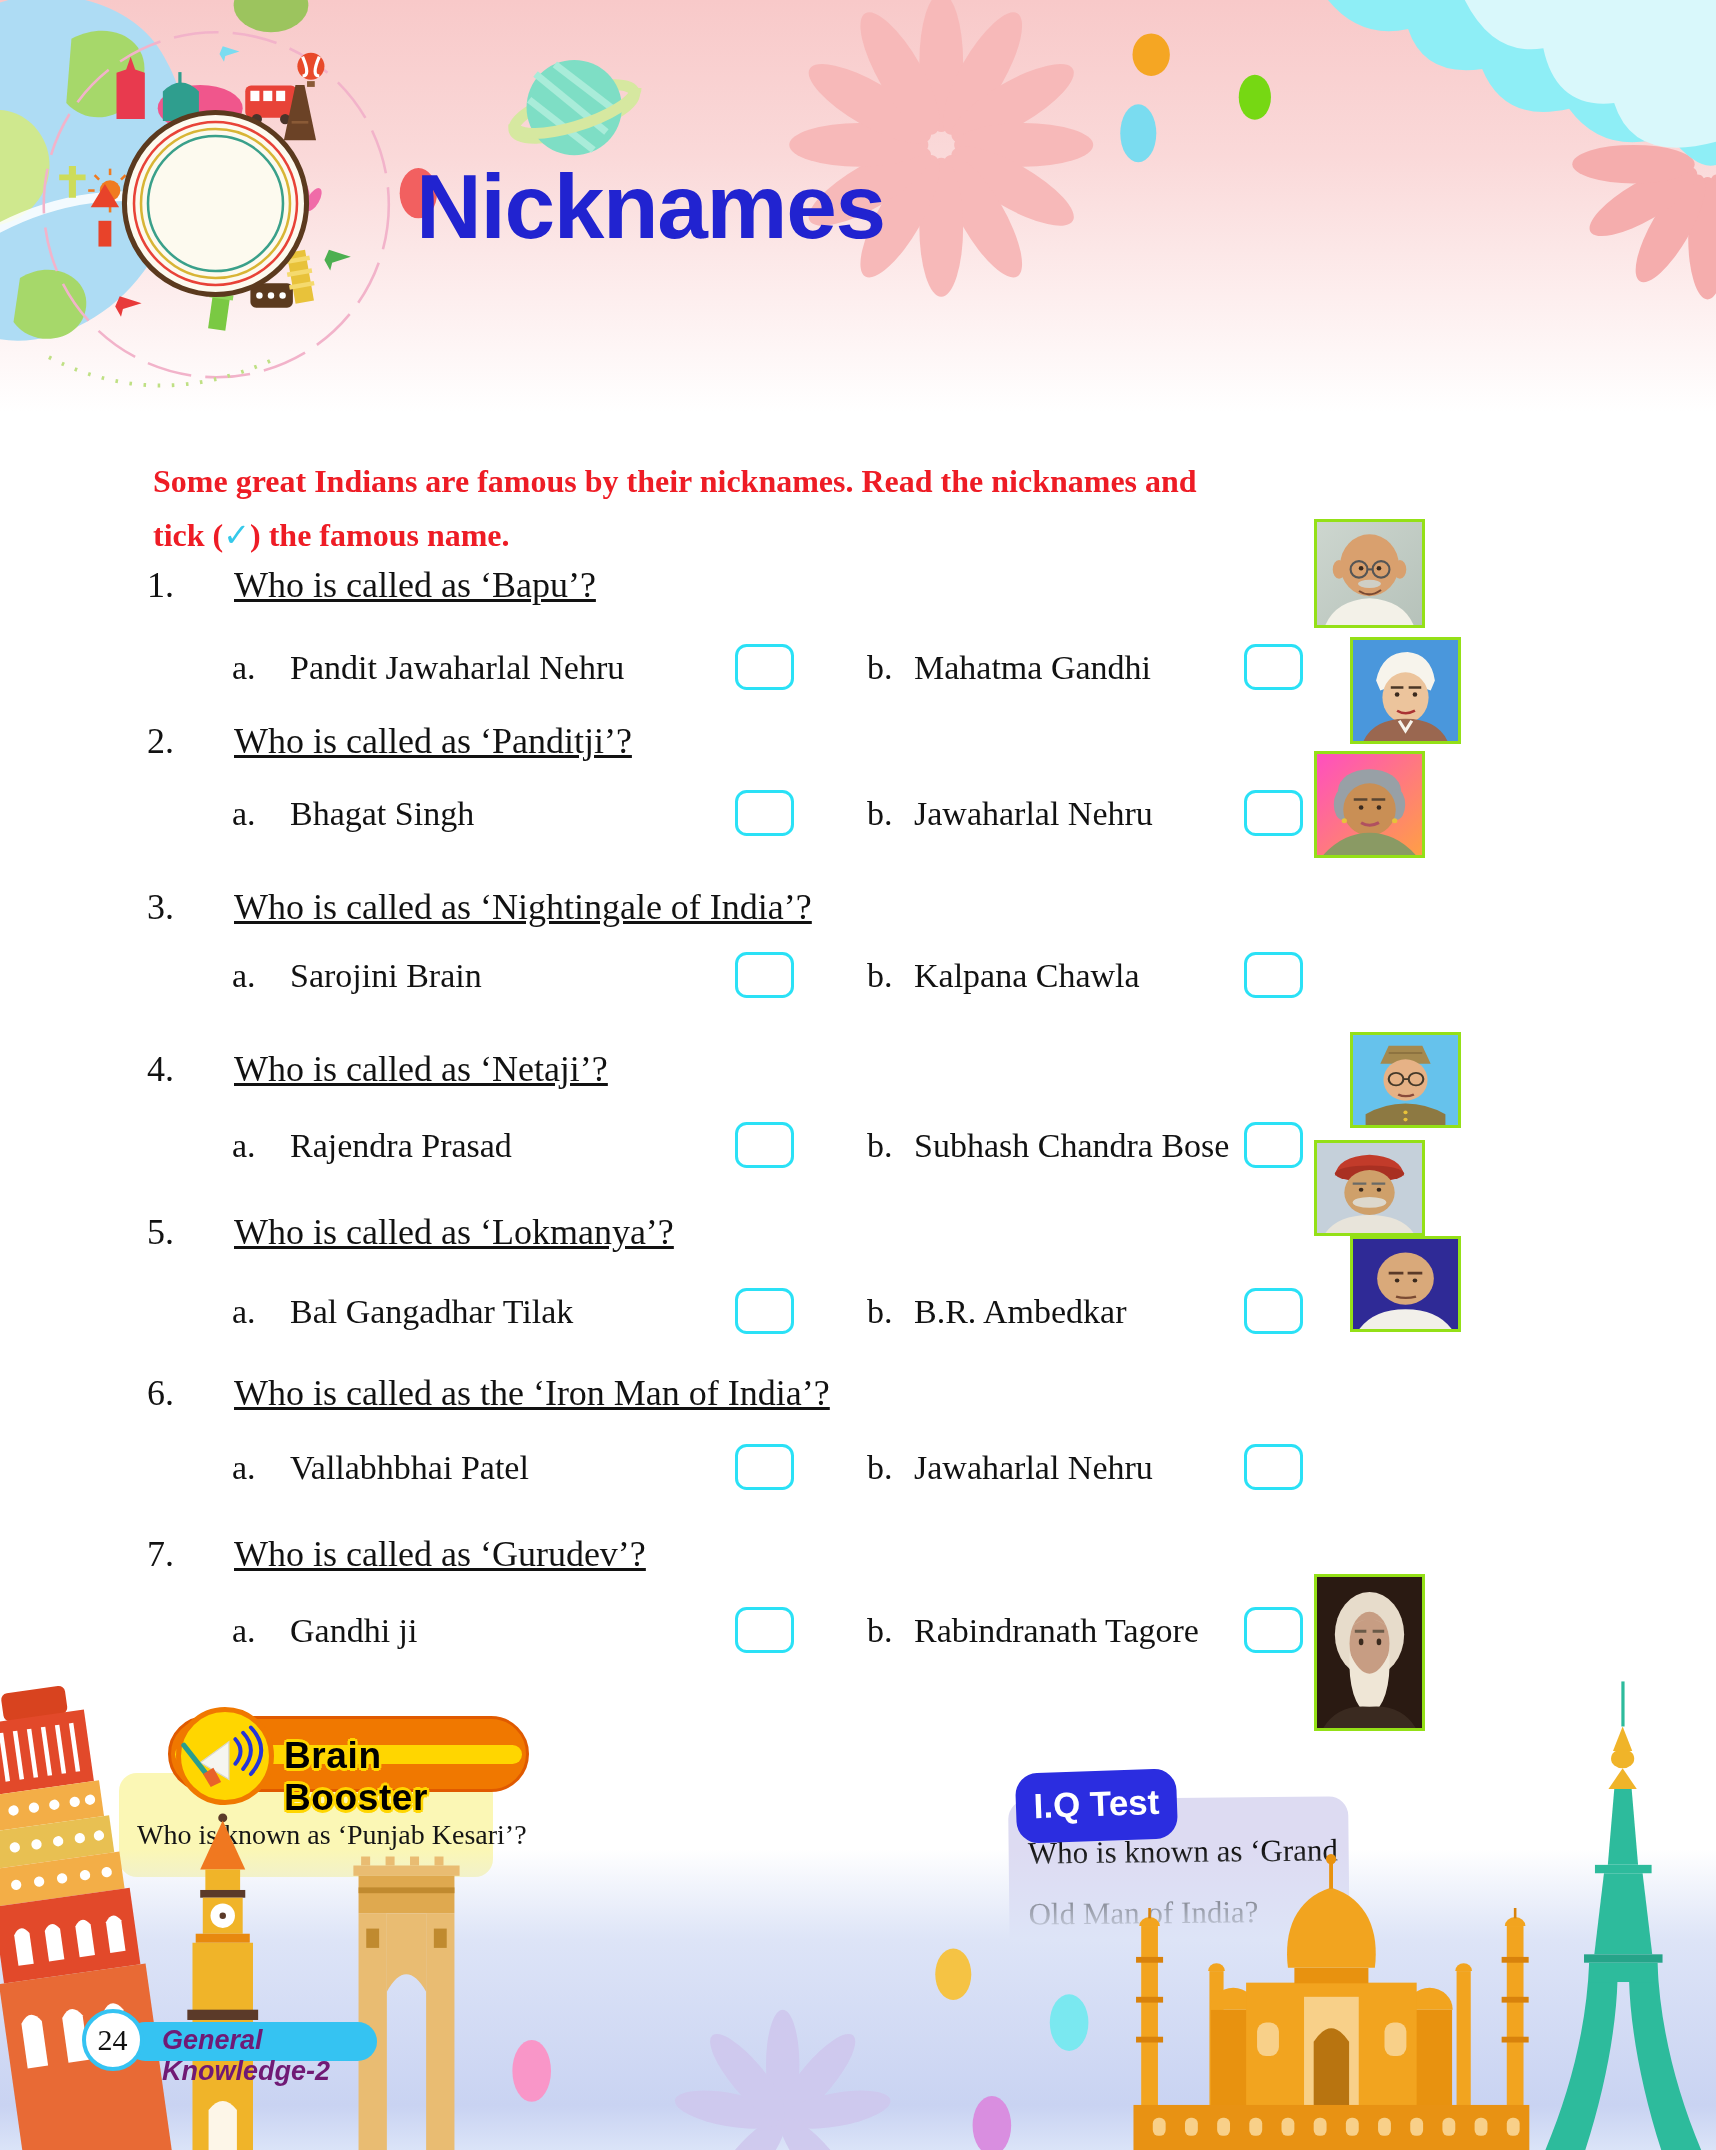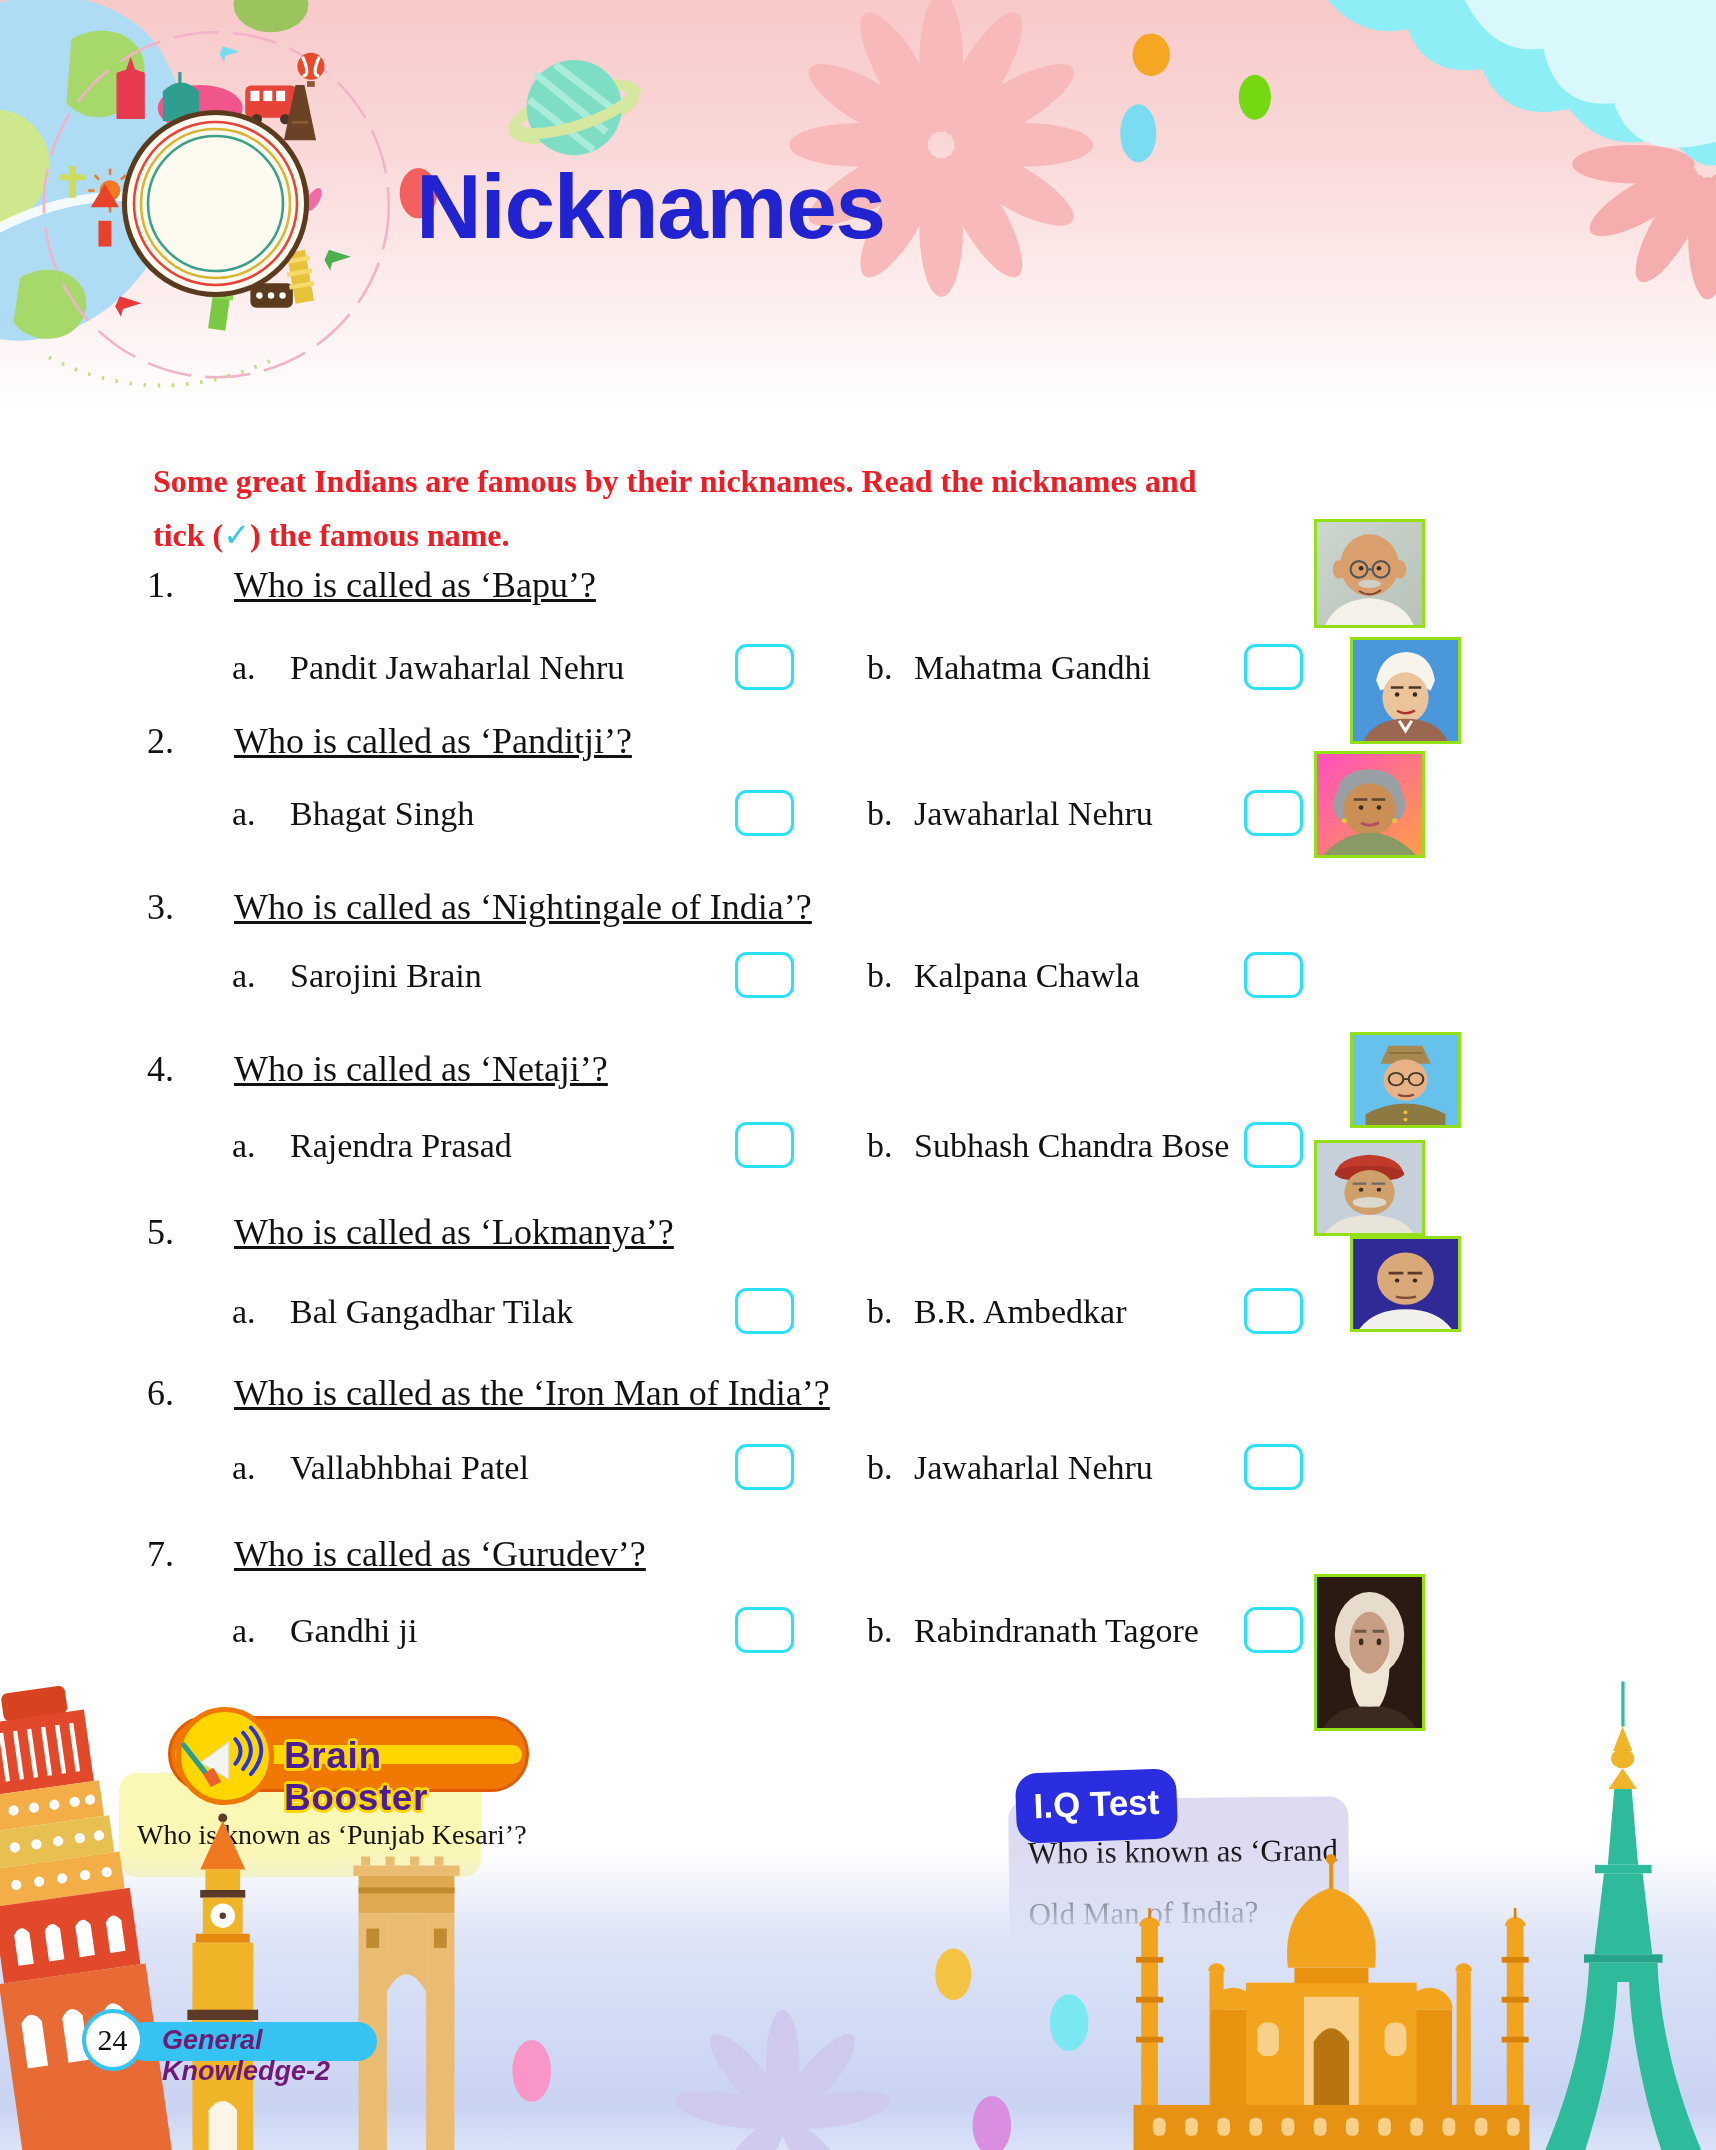--- a/index.html
+++ b/index.html
@@ -39,29 +39,29 @@
     border:3.2px solid #2ae1f6;border-radius:11.6px;box-sizing:border-box;cursor:pointer;}
   .checkbox.a{left:735px;}
   .checkbox.b{left:1244px;}
 
   
   .portrait{position:absolute;border:3.9px solid #94e017;box-sizing:content-box;overflow:hidden;background:#ddd;}
   .portrait svg{display:block;}
 
   
   .bb-note{position:absolute;left:119px;top:1773px;width:362px;height:104px;background:#fbf7b5;
-    border-radius:18px;}
+    border-radius:18px;padding-left:12px;}
   .bb-note span{position:absolute;left:18px;top:46px;font-size:28px;color:#151515;white-space:nowrap;}
   .bb-badge{position:absolute;left:168px;top:1716px;width:361px;height:76px;background:#f07800;
     border:3.2px solid #e05a00;border-radius:39px;box-sizing:border-box;}
   .bb-stripe{position:absolute;left:3.9px;right:3.9px;top:26px;height:19.3px;background:#ffd600;border-radius:9.7px;}
   .bb-circle{position:absolute;left:5.2px;top:-11.6px;width:98px;height:98px;border-radius:50%;
     background:#ffd600;border:5.2px solid #f07800;box-sizing:border-box;}
   .bb-label{position:absolute;left:113px;top:15.5px;font-family:"Liberation Sans",sans-serif;
-    font-weight:bold;font-size:37px;color:#4c1d95;letter-spacing:0.6px;
+    font-weight:bold;font-size:37px;color:#000000;letter-spacing:0.6px;
     text-shadow:-2.6px 0 #ffd600,2.6px 0 #ffd600,0 -2.6px #ffd600,0 2.6px #ffd600,
                 -1.9px -1.9px #ffd600,1.9px -1.9px #ffd600,-1.9px 1.9px #ffd600,1.9px 1.9px #ffd600;}
 
   
   .iq-note{position:absolute;left:1009px;top:1798px;width:340px;height:173px;background:#dddbf2;
     border-radius:19.3px;transform:rotate(-0.6deg);}
   .iq-line1{position:absolute;left:19.3px;top:36px;font-size:31px;white-space:nowrap;}
   .iq-line2{position:absolute;left:19.3px;top:97px;font-size:31px;white-space:nowrap;}
   .iq-badge{position:absolute;left:1016px;top:1771px;width:161px;height:70px;background:#2b2de0;
     border-radius:22px;transform:rotate(-2deg);}

